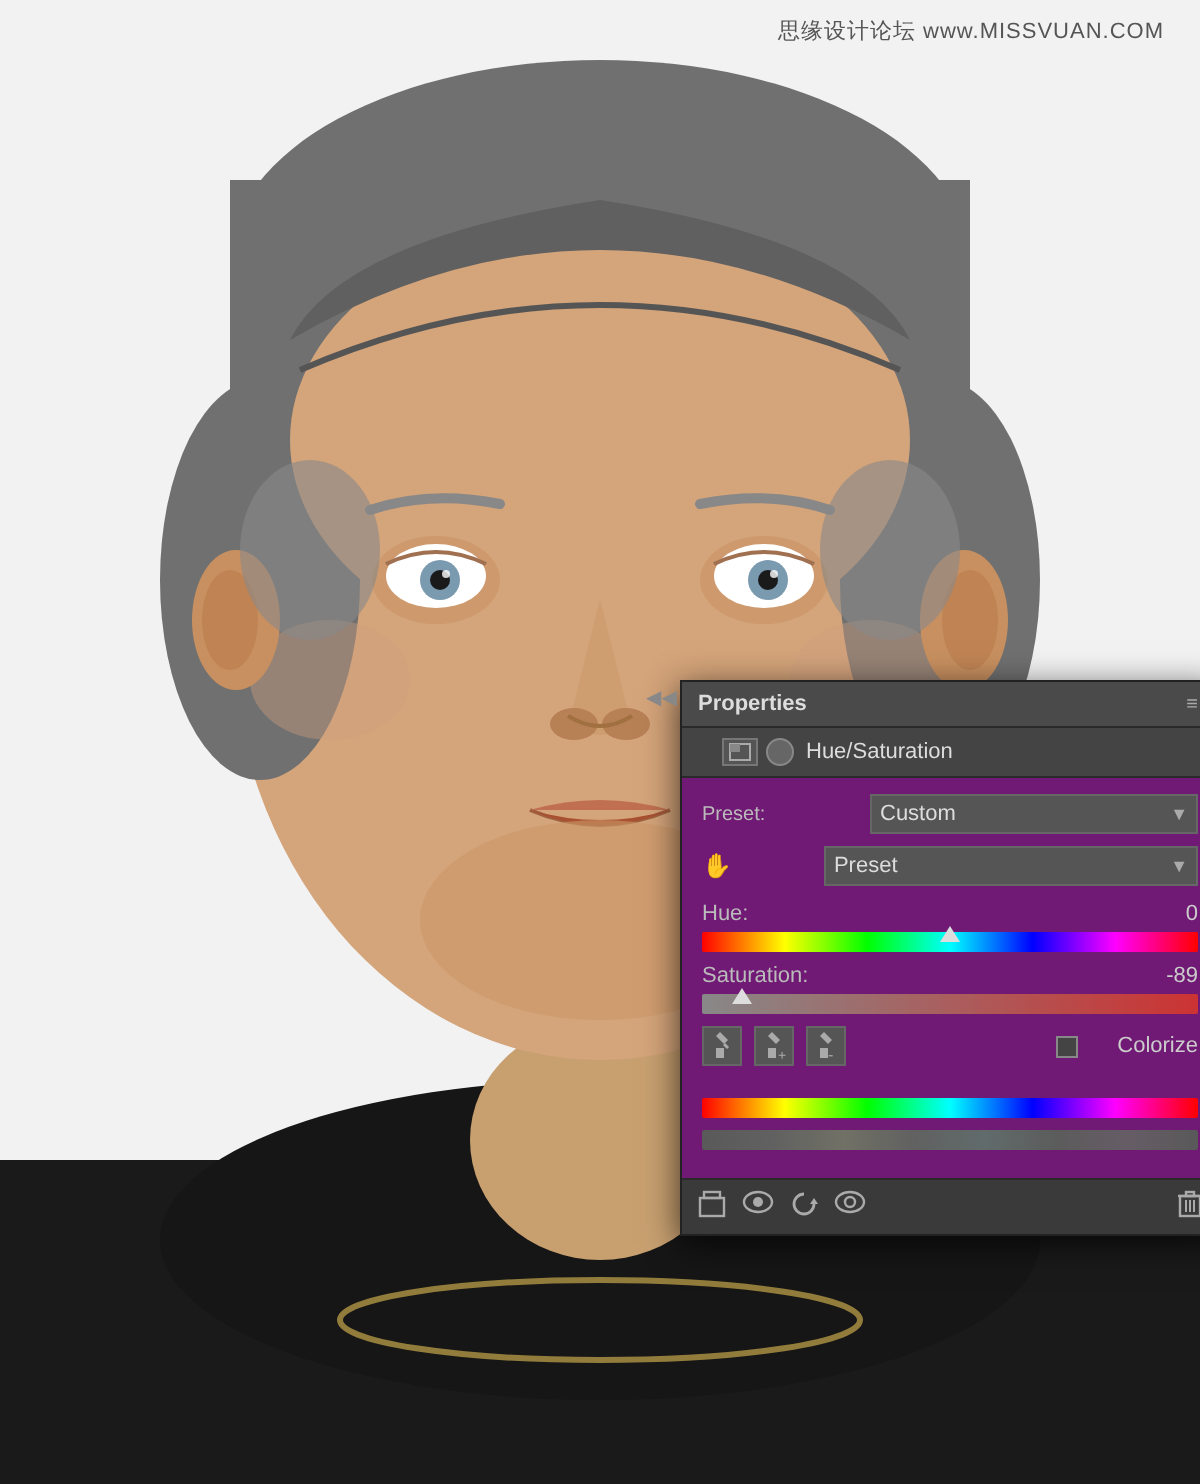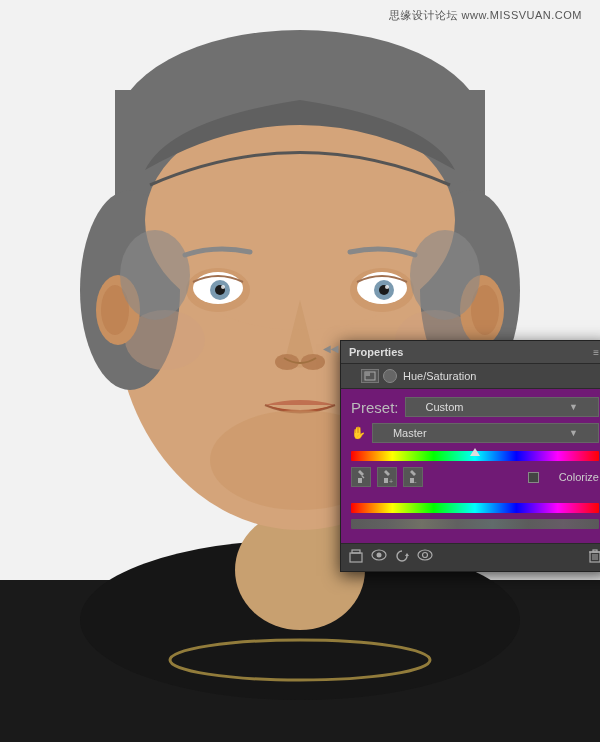--- a/index.html
+++ b/index.html
@@ -133,37 +133,38 @@
 
     
     .preset-row {
       display: flex;
       align-items: center;
       margin-bottom: 6px;
       gap: 6px;
     }
 
     .preset-label {
-      font-size: 15px;
+      font-size: 10px;
       color: #bbb;
       min-width: 38px;
     }
 
     .dropdown {
       flex: 1;
       background: #555;
       border: 1px solid #666;
       color: #ddd;
       font-size: 11px;
-      padding: 2px 20px;
+      padding: 2px 4px;
       display: flex;
       align-items: center;
       justify-content: space-between;
       cursor: pointer;
       height: 20px;
+      margin-left: 40px;
     }
 
     .dropdown-arrow {
       color: #aaa;
       font-size: 9px;
     }
 
     
     .channel-row {
       display: flex;
@@ -424,32 +425,46 @@
       <span class="preset-label">Preset:</span>
       <div class="dropdown">
         <span>Custom</span>
         <span class="dropdown-arrow">▼</span>
       </div>
     </div>
 
     <div class="channel-row">
       <span class="hand-icon">✋</span>
       <div class="dropdown">
-        <span>Master</span>
+        <span>Preset</span>
         <span class="dropdown-arrow">▼</span>
       </div>
     </div>
 
     <div class="slider-section">
+      <div class="row-label">
+        <span>Hue:</span>
+        <span class="value">0</span>
+      </div>
       <div class="slider-track">
         <div class="hue-track"></div>
         <div class="slider-thumb" style="left: 50%;"></div>
       </div>
     </div>
 
+    <div class="slider-section">
+      <div class="row-label">
+        <span>Saturation:</span>
+        <span class="value">-89</span>
+      </div>
+      <div class="slider-track">
+        <div class="sat-track"></div>
+        <div class="slider-thumb" style="left: 8%;"></div>
+      </div>
+    </div>
 
 
     <div style="display:flex; align-items:center; justify-content:space-between; margin-bottom:8px;">
       <div class="eyedropper-row">
         <div class="eyedropper-btn">
           <svg width="12" height="14" viewBox="0 0 12 14">
             <rect x="3" y="8" width="4" height="5" fill="#aaa"></rect>
             <polygon points="5,0 9,4 7,6 3,2" fill="#aaa"></polygon>
             <line x1="7" y1="6" x2="9" y2="8" stroke="#aaa" stroke-width="1.5"></line>
           </svg>

